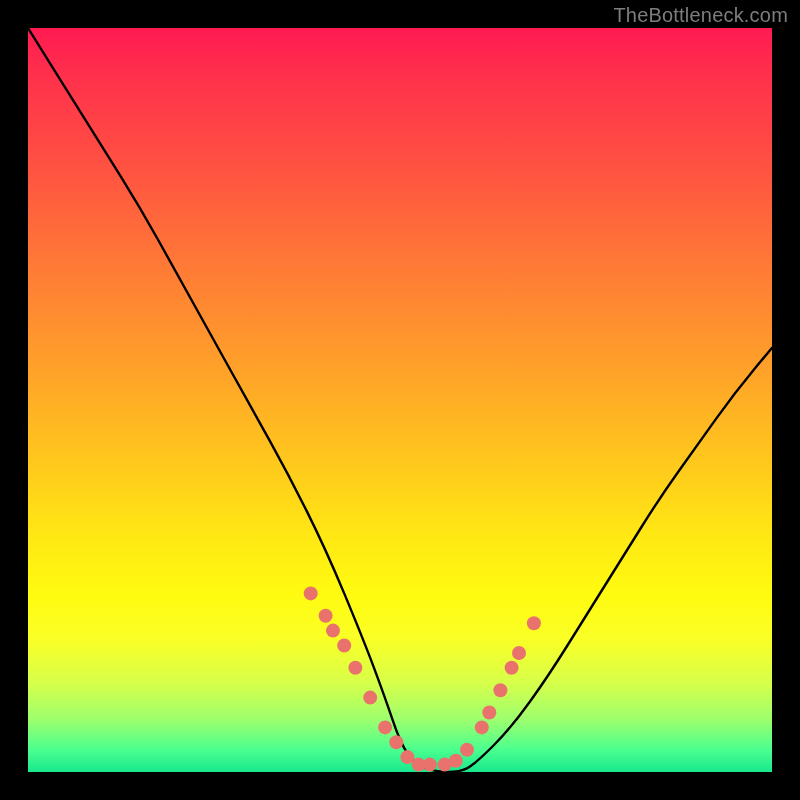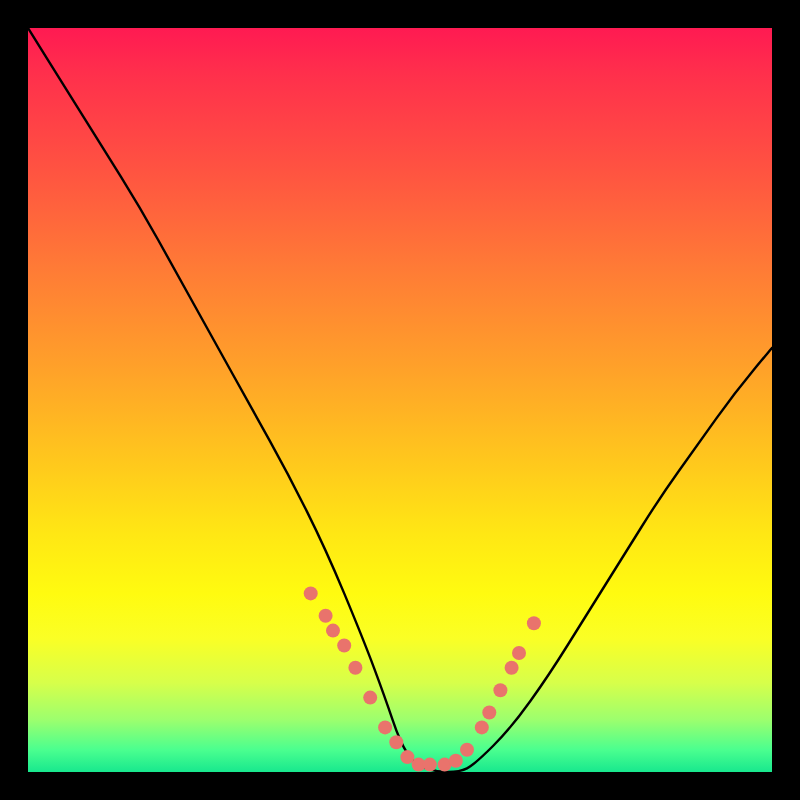--- a/index.html
+++ b/index.html
@@ -91,13 +91,14 @@
           <circle cx="453.8" cy="699.4" r="7" fill="#e9736c"></circle>
           <circle cx="461.3" cy="684.5" r="7" fill="#e9736c"></circle>
           <circle cx="472.4" cy="662.2" r="7" fill="#e9736c"></circle>
           <circle cx="483.6" cy="639.8" r="7" fill="#e9736c"></circle>
           <circle cx="491.0" cy="625.0" r="7" fill="#e9736c"></circle>
           <circle cx="505.9" cy="595.2" r="7" fill="#e9736c"></circle>
         </g>
     </svg>
   </div>
 
+  <div class="watermark">TheBottleneck.com</div>
 </div>
 
 </body></html>

